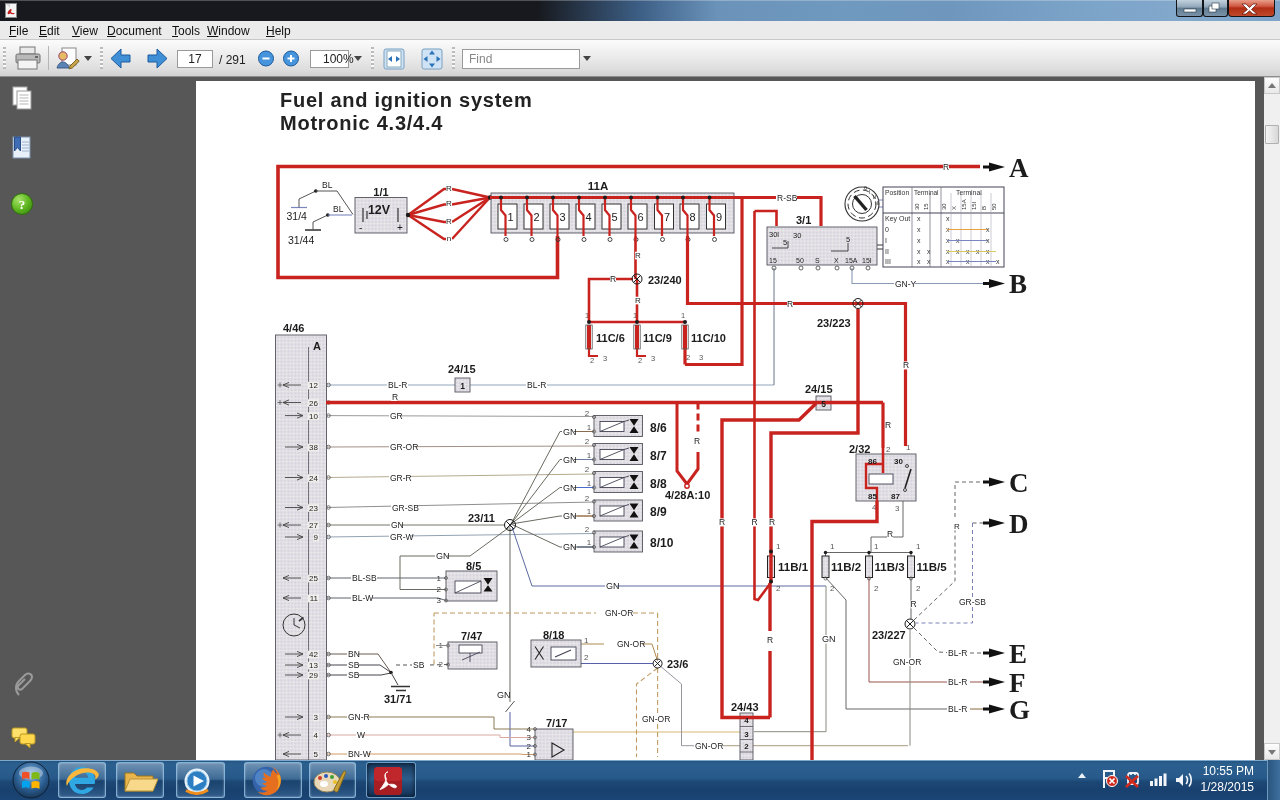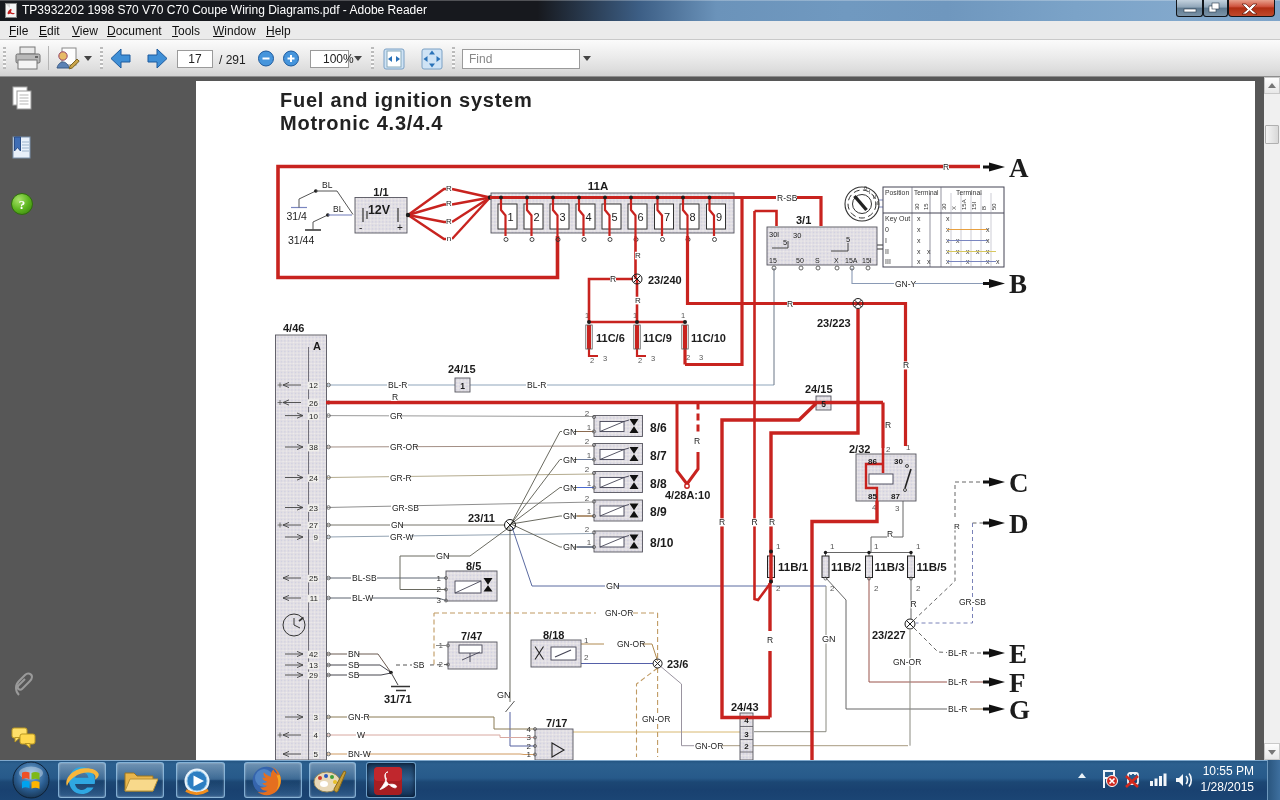--- a/index.html
+++ b/index.html
@@ -48,41 +48,40 @@
 </head>
 <body>
 
 <div id="titlebar">
   <div class="tline"></div>
   <svg class="abs" style="left:4px;top:3px" width="15" height="15" viewBox="0 0 15 15">
     <rect x="1.5" y="0.5" width="11" height="14" fill="#f5f5f5" stroke="#888" stroke-width="1"></rect>
     <path d="M2 1 L6 1 L6 5 Z" fill="#d8d8d8"></path>
     <path d="M3.6 10.5c0-2.2 2.2-4.6 3.4-4.6 1 0 .6 1.7-.2 3 .8 1 1.9 1.2 2.9 1 .8-.1 1.3.6.4 1s-2.7.4-3.9-.5c-1.2.9-2.6 1-2.6.1z" fill="#c11e1e"></path>
   </svg>
-  <div id="title-text">TP3932202 1998 S70 V70 C70 Coupe Wiring Diagrams.pdf - Adobe Reader</div>
   <div class="winbtn" id="btn-min"></div>
   <div class="winbtn" id="btn-max"></div>
   <div class="winbtn" id="btn-close"></div>
   <svg class="abs" style="left:1176px;top:0" width="100" height="17" viewBox="0 0 100 17">
     <rect x="8" y="9" width="12" height="3" fill="#fff" stroke="#2a3a4a" stroke-width="0.6"></rect>
     <g stroke="#2a3a4a" stroke-width="0.6" fill="#fff">
       <rect x="33" y="6" width="7" height="6"></rect>
         <rect x="36" y="3" width="7" height="6"></rect>
     </g>
     <path d="M66 4 L70 4 L73.5 7.5 L77 4 L81 4 L75.5 9.5 L81 14 L77 14 L73.5 10.8 L70 14 L66 14 L71.5 9.5 Z" fill="#fff" stroke="#5a1206" stroke-width="0.7"></path>
   </svg>
 </div>
 
 <div id="menubar">
   <div class="menuitem" style="left:9px"><u>F</u>ile</div>
   <div class="menuitem" style="left:39px"><u>E</u>dit</div>
   <div class="menuitem" style="left:72px"><u>V</u>iew</div>
   <div class="menuitem" style="left:107px"><u>D</u>ocument</div>
   <div class="menuitem" style="left:172px"><u>T</u>ools</div>
-  <div class="menuitem" style="left:213px"><u>W</u>indow</div>
+  <div class="menuitem" style="left:207px"><u>W</u>indow</div>
   <div class="menuitem" style="left:266px"><u>H</u>elp</div>
   <svg class="abs" style="left:1264px;top:25px" width="10" height="10" viewBox="0 0 10 10">
       <path d="M1.5 1.5 L8.5 8.5 M8.5 1.5 L1.5 8.5" stroke="#111" stroke-width="2.2"></path>
     </svg>
 </div>
 
 <div id="toolbar">
   <div class="grip" style="left:3px"></div>
 
   <svg class="abs" style="left:13px;top:6px" width="30" height="26" viewBox="0 0 30 26">

